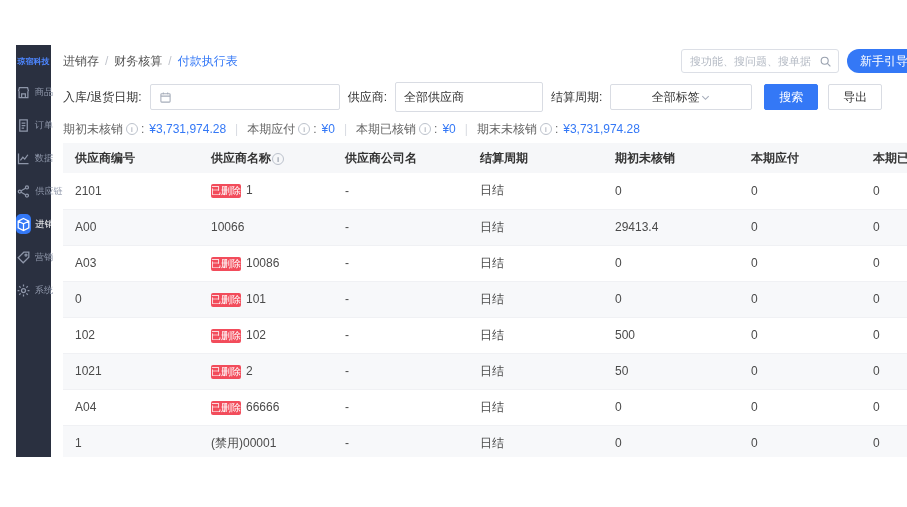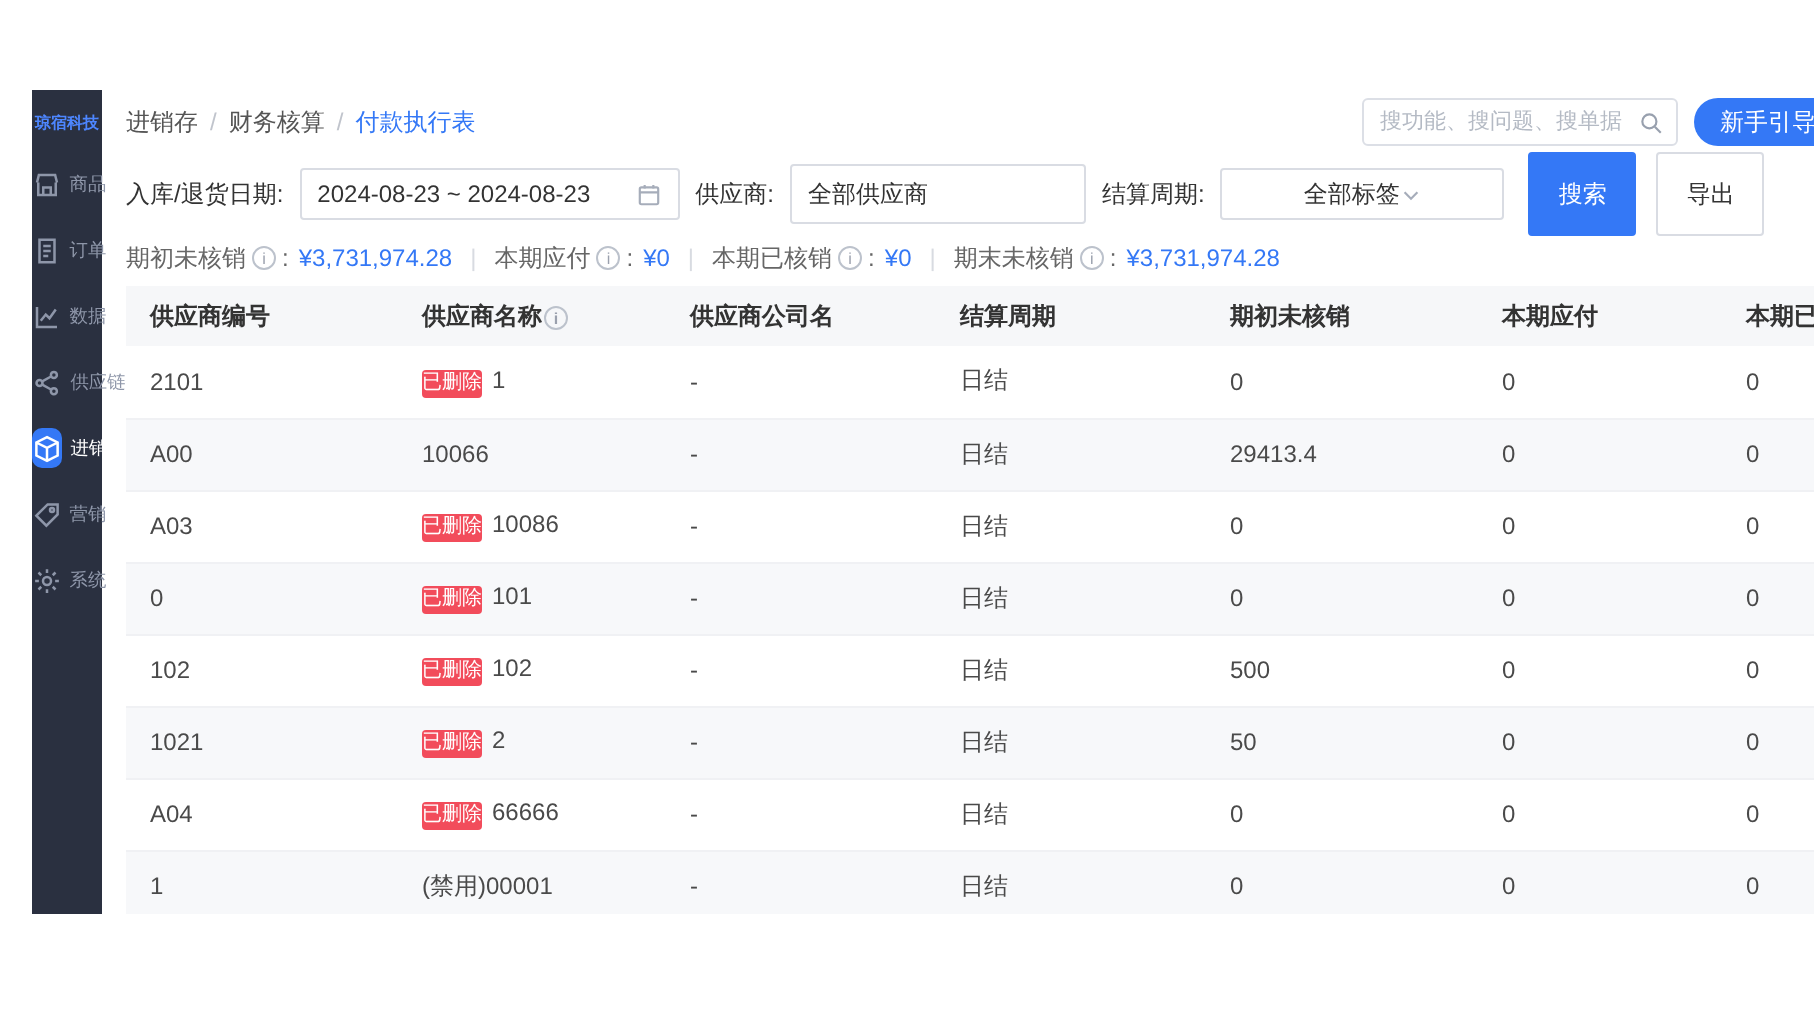--- a/index.html
+++ b/index.html
@@ -28,21 +28,21 @@
   .search-box input::placeholder{color:#b4bac4}
   .search-icon{display:flex;color:#98a0ae;cursor:pointer}
   .guide-btn{height:24px;border:none;border-radius:12px;background:#3478f6;color:#fff;font-size:12px;padding:0 13px;cursor:pointer;white-space:nowrap}
   
   .filter-row{height:40px;display:flex;align-items:center;gap:8px;font-size:12px;color:#333;white-space:nowrap}
   .field{height:26px;border:1px solid #d9dce3;border-radius:2px;display:flex;align-items:center;padding:0 8px;font-size:12px;color:#333;background:#fff}
   .date-field{width:190px;justify-content:space-between;cursor:pointer}
   .supplier-input{width:148px;height:26px;border:1px solid #d9dce3;border-radius:2px;padding:14px 8px;font-size:12px;color:#333;outline:none}
   .cycle-field{width:142px;justify-content:center;cursor:pointer}
   .cal-icon,.chev{color:#a6adba;display:flex}
-  .btn{height:42px;border-radius:2px;font-size:12px;padding:0 14px;cursor:pointer}
+  .btn{height:26px;border-radius:2px;font-size:12px;padding:0 14px;cursor:pointer}
   .btn-primary{background:#3478f6;border:1px solid #3478f6;color:#fff;margin-left:4px}
   .btn-plain{background:#fff;border:1px solid #d9dce3;color:#333;margin-left:2px}
   
   .summary{height:24px;display:flex;align-items:center;font-size:12px;color:#666;gap:9px;white-space:nowrap}
   .sum-item{display:flex;align-items:center;gap:2px}
   .sum-value{color:#3478f6;font-weight:normal;margin-left:3px}
   .sum-sep{color:#d8dbe1}
   .info{display:inline-flex;width:12px;height:12px;border:1px solid #bcc2cc;border-radius:50%;align-items:center;justify-content:center;font-size:8px;color:#9aa0ad;font-style:normal;margin:0 1px;flex-shrink:0}
   
   .table-wrap{flex:1;overflow:hidden;margin-top:2px}
@@ -142,21 +142,20 @@
               </svg>
           </span>
         </div>
         <button class="guide-btn">新手引导</button>
       </div>
     </div>
 
     <div class="filter-row">
       <span>入库/退货日期:</span>
       <div class="field date-field">
-        <span>2024-08-23 ~ 2024-08-23</span>
         <span class="cal-icon">
           <svg width="13" height="13" viewBox="0 0 24 24" fill="none" stroke="currentColor" stroke-width="2">
               <rect x="3.5" y="5" width="17" height="15.5" rx="1.5"></rect>
               <path d="M3.5 9.5h17M8 2.8V6M16 2.8V6"></path>
             </svg>
         </span>
       </div>
       <span>供应商:</span>
       <input class="supplier-input" value="全部供应商" style="">
       <span>结算周期:</span>

